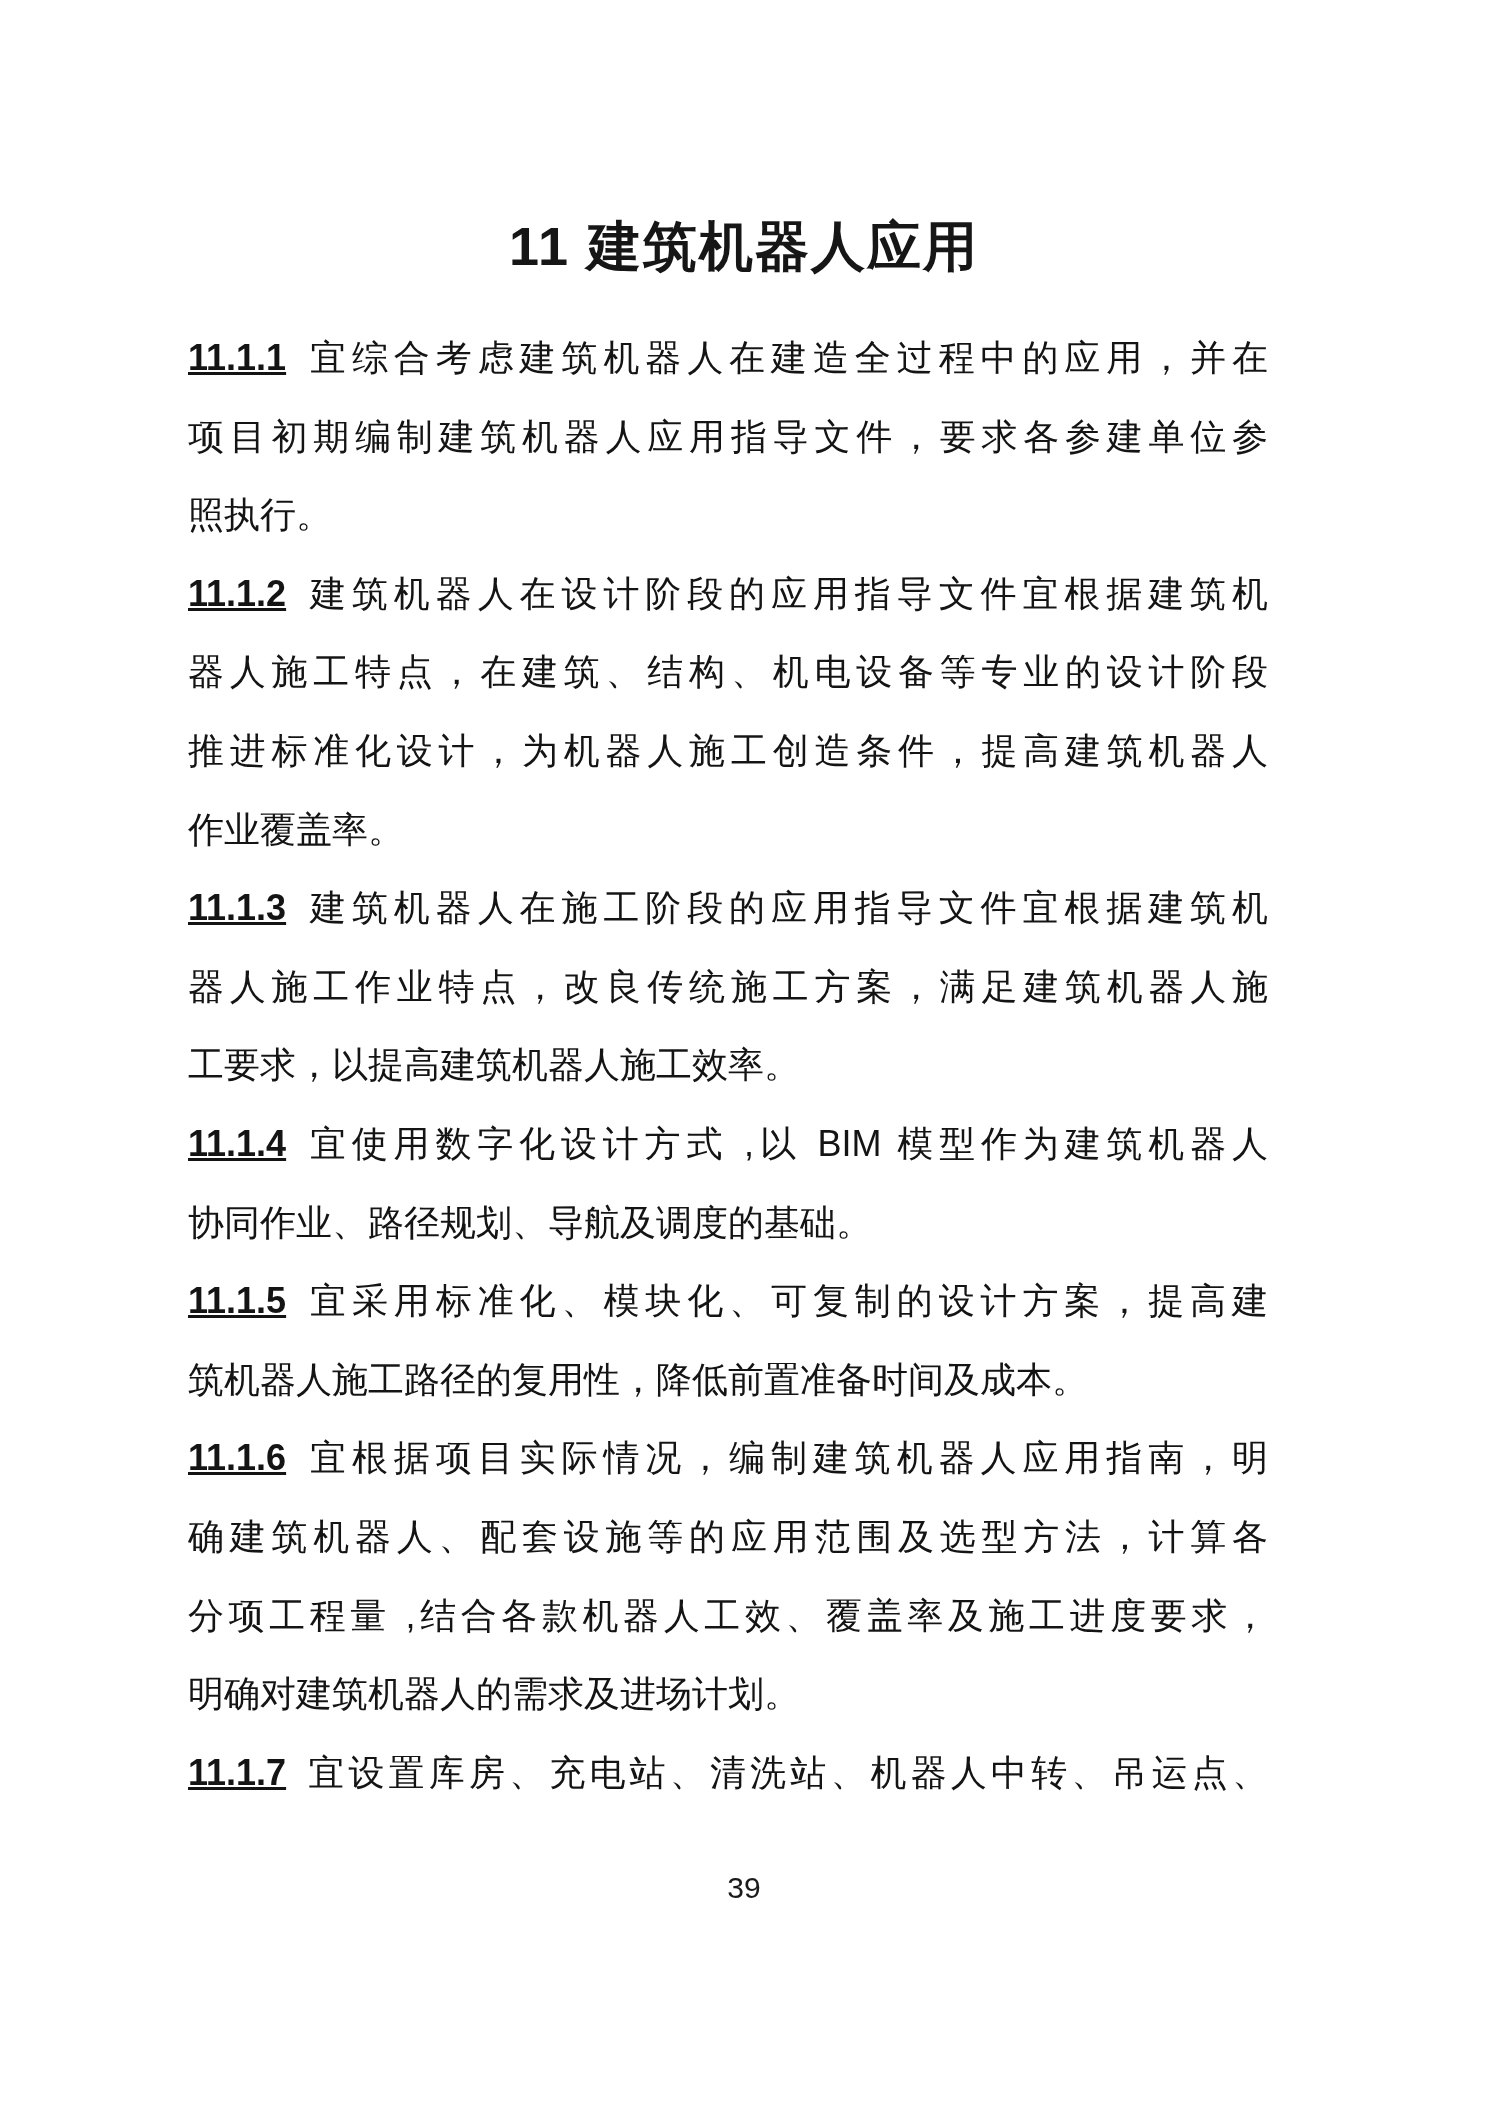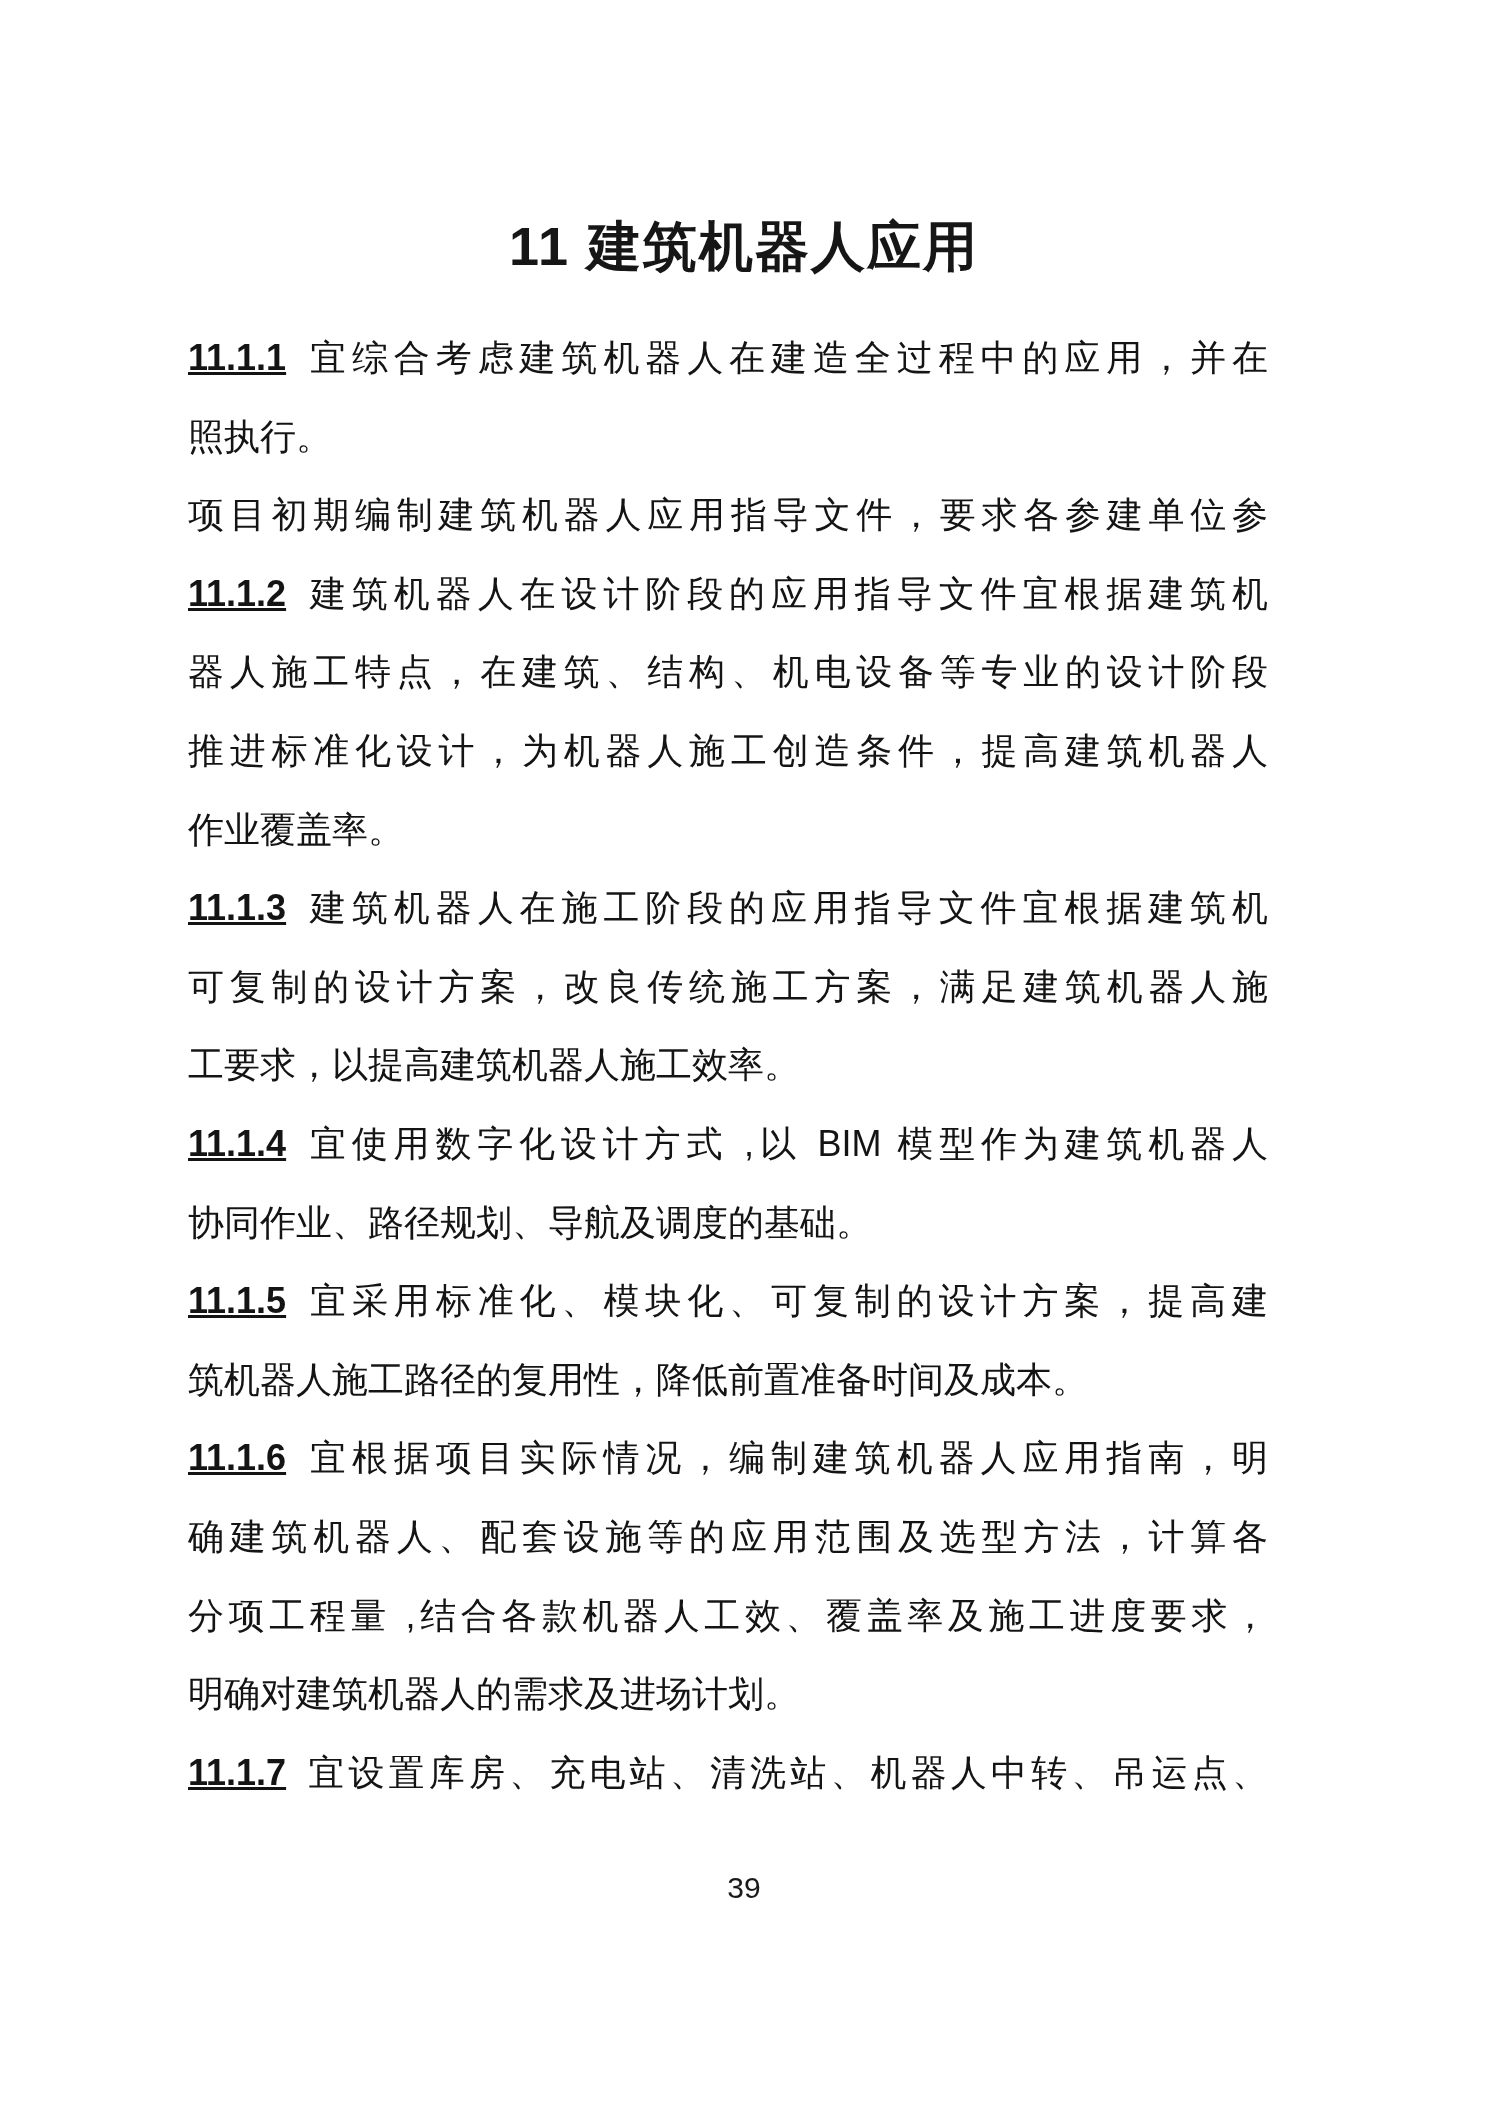--- a/index.html
+++ b/index.html
@@ -75,34 +75,34 @@
 
 <div class="page">
 
   <h1 class="doc-title">11 建筑机器人应用</h1>
 
 
   <div class="content">
 
     <div class="paragraph">
       <div class="line"><span class="pnum">11.1.1</span><span>宜综合考虑建筑机器人在建造全过程中的应用，并在</span></div>
+      <div class="line">项目初期编制建筑机器人应用指导文件，要求各参建单位参</div>
       <div class="line end">照执行。</div>
-      <div class="line">项目初期编制建筑机器人应用指导文件，要求各参建单位参</div>
     </div>
 
     <div class="paragraph">
       <div class="line"><span class="pnum">11.1.2</span><span>建筑机器人在设计阶段的应用指导文件宜根据建筑机</span></div>
       <div class="line">器人施工特点，在建筑、结构、机电设备等专业的设计阶段</div>
       <div class="line">推进标准化设计，为机器人施工创造条件，提高建筑机器人</div>
       <div class="line end">作业覆盖率。</div>
     </div>
 
     <div class="paragraph">
       <div class="line"><span class="pnum">11.1.3</span><span>建筑机器人在施工阶段的应用指导文件宜根据建筑机</span></div>
-      <div class="line">可复制的设计方案，改良传统施工方案，满足建筑机器人施</div>
+      <div class="line">器人施工作业特点，改良传统施工方案，满足建筑机器人施</div>
       <div class="line end">工要求，以提高建筑机器人施工效率。</div>
     </div>
 
     <div class="paragraph">
       <div class="line"><span class="pnum">11.1.4</span><span>宜使用数字化设计方式 ,以 BIM 模型作为建筑机器人</span></div>
       <div class="line end">协同作业、路径规划、导航及调度的基础。</div>
     </div>
 
     <div class="paragraph">
       <div class="line"><span class="pnum">11.1.5</span><span>宜采用标准化、模块化、可复制的设计方案，提高建</span></div>

